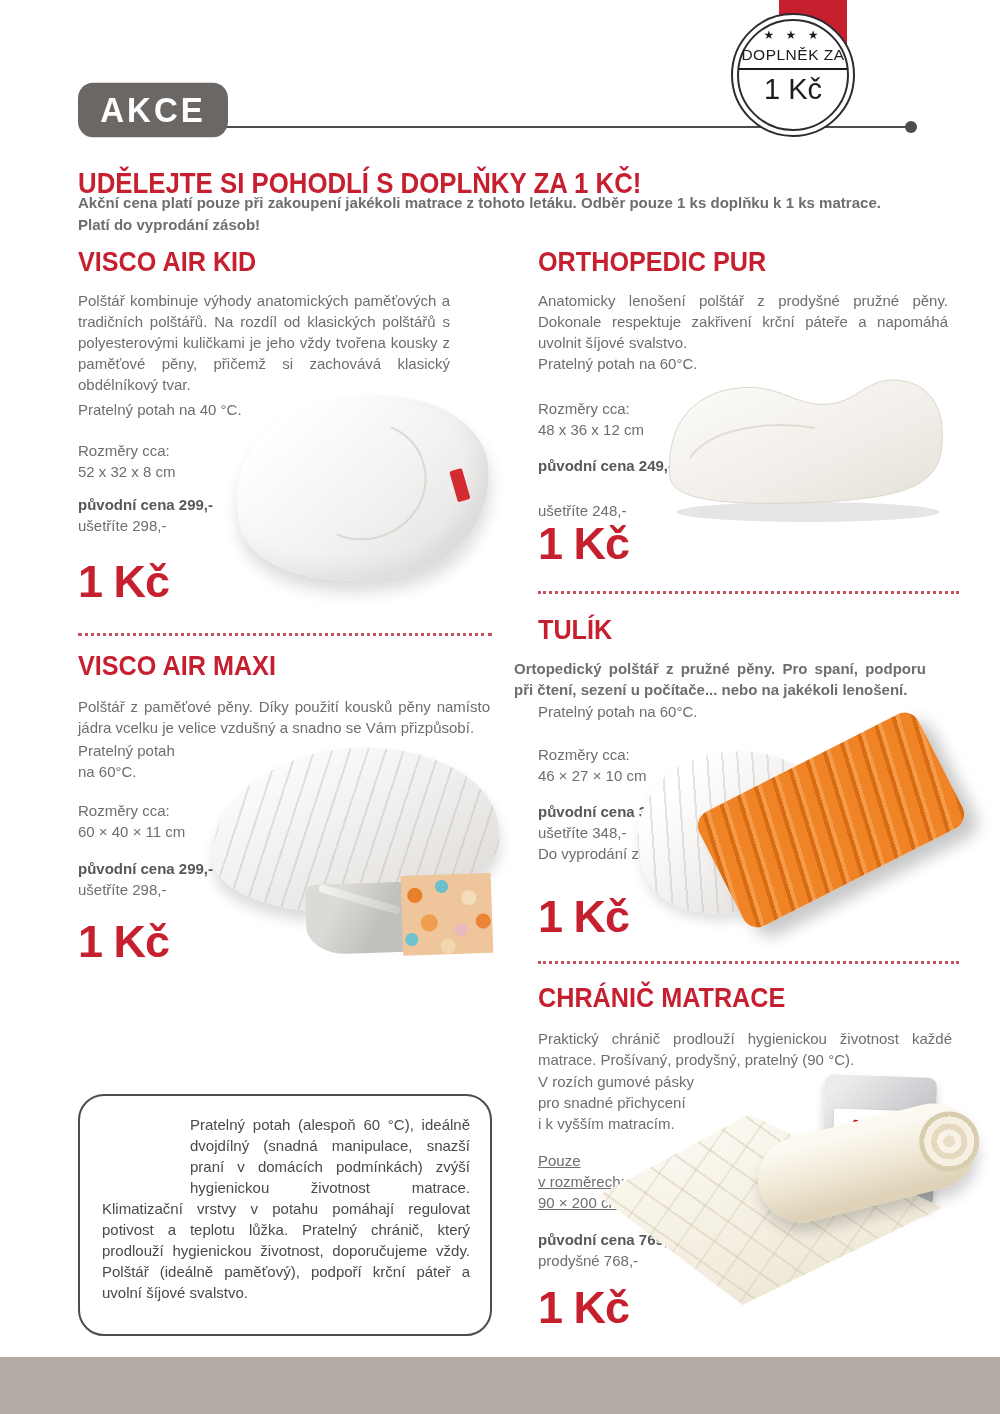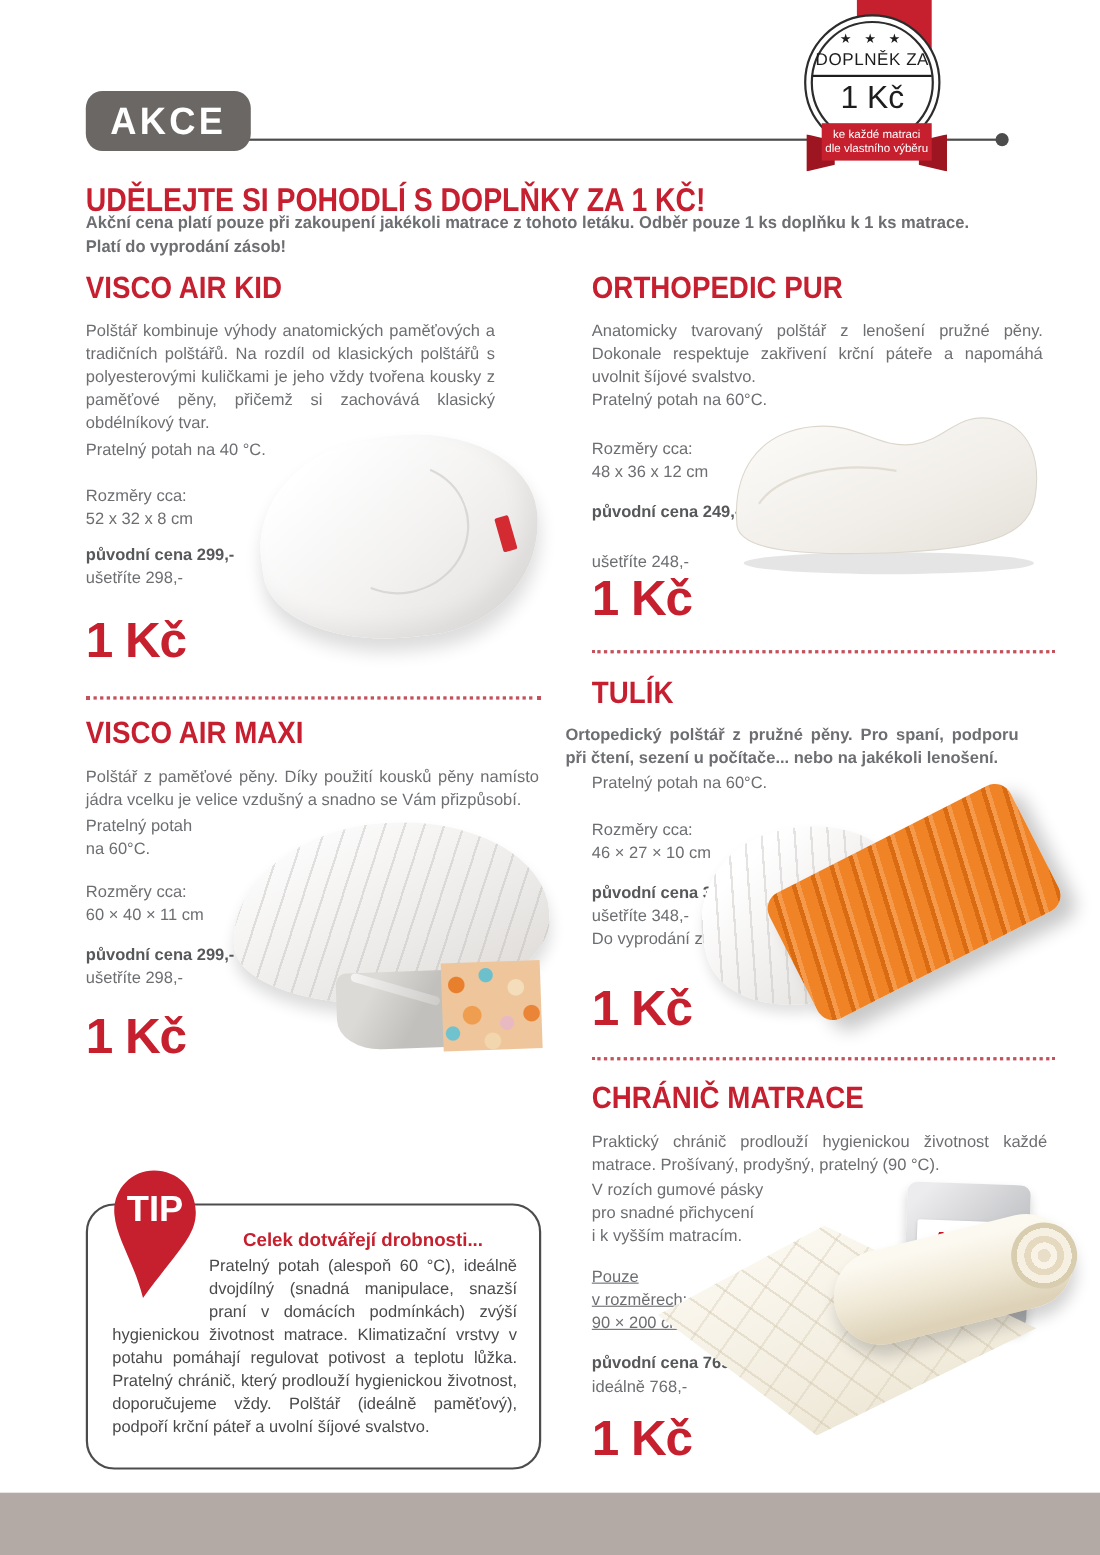--- a/index.html
+++ b/index.html
@@ -189,26 +189,20 @@
   <div class="rule"></div>
   <div class="rule-dot"></div>
   <div class="akce">AKCE</div>
 
   <div class="stamp-ribbon"></div>
   <div class="stamp-circle">
     <div class="stamp-stars">★ ★ ★</div>
     <div><span class="stamp-line1">DOPLNĚK ZA</span></div>
     <div class="stamp-line2">1 Kč</div>
   </div>
-  <div class="stamp-banner">
-    <div class="wing wing-l"></div>
-    <div class="wing wing-r"></div>
-    <div class="banner-band">ke každé matraci
-dle vlastního výběru</div>
-  </div>
 
   <h1 class="main-title">UDĚLEJTE SI POHODLÍ S DOPLŇKY ZA 1 KČ!</h1>
   <div class="subtitle">Akční cena platí pouze při zakoupení jakékoli matrace z tohoto letáku. Odběr pouze 1 ks doplňku k 1 ks matrace.
 Platí do vyprodání zásob!</div>
 
   <section class="kid">
     <h2 class="ptitle">VISCO AIR KID</h2>
     <p class="pdesc">Polštář kombinuje výhody anatomických paměťových a tradičních polštářů. Na rozdíl od klasických polštářů s polyesterovými kuličkami je jeho vždy tvořena kousky z paměťové pěny, přičemž si zachovává klasický obdélníkový tvar.</p>
     <p class="pwash pre">Pratelný potah na 40 °C.</p>
     <p class="pdims pre">Rozměry cca:
@@ -221,21 +215,21 @@
         <div class="kid-seam"></div>
         <div class="kid-tag"></div>
       </div>
     </div>
   </section>
 
   <div class="sep sep1"></div>
 
   <section class="pur">
     <h2 class="ptitle">ORTHOPEDIC PUR</h2>
-    <p class="pdesc">Anatomicky tvarovaný polštář z lenošení pružné pěny. Dokonale respektuje zakřivení krční páteře a napomáhá uvolnit šíjové svalstvo.</p>
+    <p class="pdesc">Anatomicky lenošení polštář z prodyšné pružné pěny. Dokonale respektuje zakřivení krční páteře a napomáhá uvolnit šíjové svalstvo.</p>
     <p class="pwash pre">Pratelný potah na 60°C.</p>
     <p class="pdims pre">Rozměry cca:
 48 x 36 x 12 cm</p>
     <p class="porig">původní cena 249,-</p>
     <p class="psave">ušetříte 248,-</p>
     <div class="bigprice">1 Kč</div>
     <div class="photo photo-pur">
       <svg width="310" height="200" viewBox="0 0 310 200">
         <defs>
           <linearGradient id="gpur" x1="0" y1="0" x2="1" y2="1">
@@ -295,45 +289,38 @@
   <section class="chranic">
     <h2 class="ptitle">CHRÁNIČ MATRACE</h2>
     <p class="pdesc">Praktický chránič prodlouží hygienickou životnost každé matrace. Prošívaný, prodyšný, pratelný (90 °C).</p>
     <p class="pdesc2 pwash pre">V rozích gumové pásky
 pro snadné přichycení
 i k vyšším matracím.</p>
     <p class="pdims pre">Pouze
 v rozměrech:
 90 × 200 cm</p>
     <p class="porig">původní cena 769,-</p>
-    <p class="psave">ideálně 768,-</p>
+    <p class="psave">prodyšné 768,-</p>
     <div class="bigprice">1 Kč</div>
     <div class="photo photo-chranic">
       <div class="chranic-pack">
         <div class="pack-label">
           <div class="pack-logo">ASKO</div>
           <div class="pack-sub">NÁBYTEK</div>
           <div class="pack-name">MATRACOVÝ CHRÁNIČ</div>
         </div>
       </div>
       <div class="chranic-sheet"></div>
       <div class="chranic-roll">
         <div class="roll-end"></div>
       </div>
     </div>
   </section>
 
   <div class="tip-box"></div>
-  <div class="tip-pin">
-    <svg width="80" height="124" viewBox="0 0 80 124">
-      <path d="M40,2 C61,2 78,18 78,40 C78,62 62,74 30,118 C22,86 6,64 4,42 C2,20 19,2 40,2 Z" fill="#c6202f"></path>
-      <text x="41" y="48" font-size="33" font-weight="bold" fill="#ffffff" text-anchor="middle" font-family="Liberation Sans, sans-serif">TIP</text>
-    </svg>
-  </div>
   <div class="tip-content">
     <div class="tip-float"></div>
-    <div class="tip-heading">Celek dotvářejí drobnosti...</div>
     <p class="tip-body">Pratelný potah (alespoň 60 °C), ideálně dvojdílný (snadná manipulace, snazší praní v domácích podmínkách) zvýší hygienickou životnost matrace. Klimatizační vrstvy v potahu pomáhají regulovat potivost a teplotu lůžka. Pratelný chránič, který prodlouží hygienickou životnost, doporučujeme vždy. Polštář (ideálně paměťový), podpoří krční páteř a uvolní šíjové svalstvo.</p>
   </div>
 
   <div class="footer-bar"></div>
 
 </div>
 
 </body></html>

